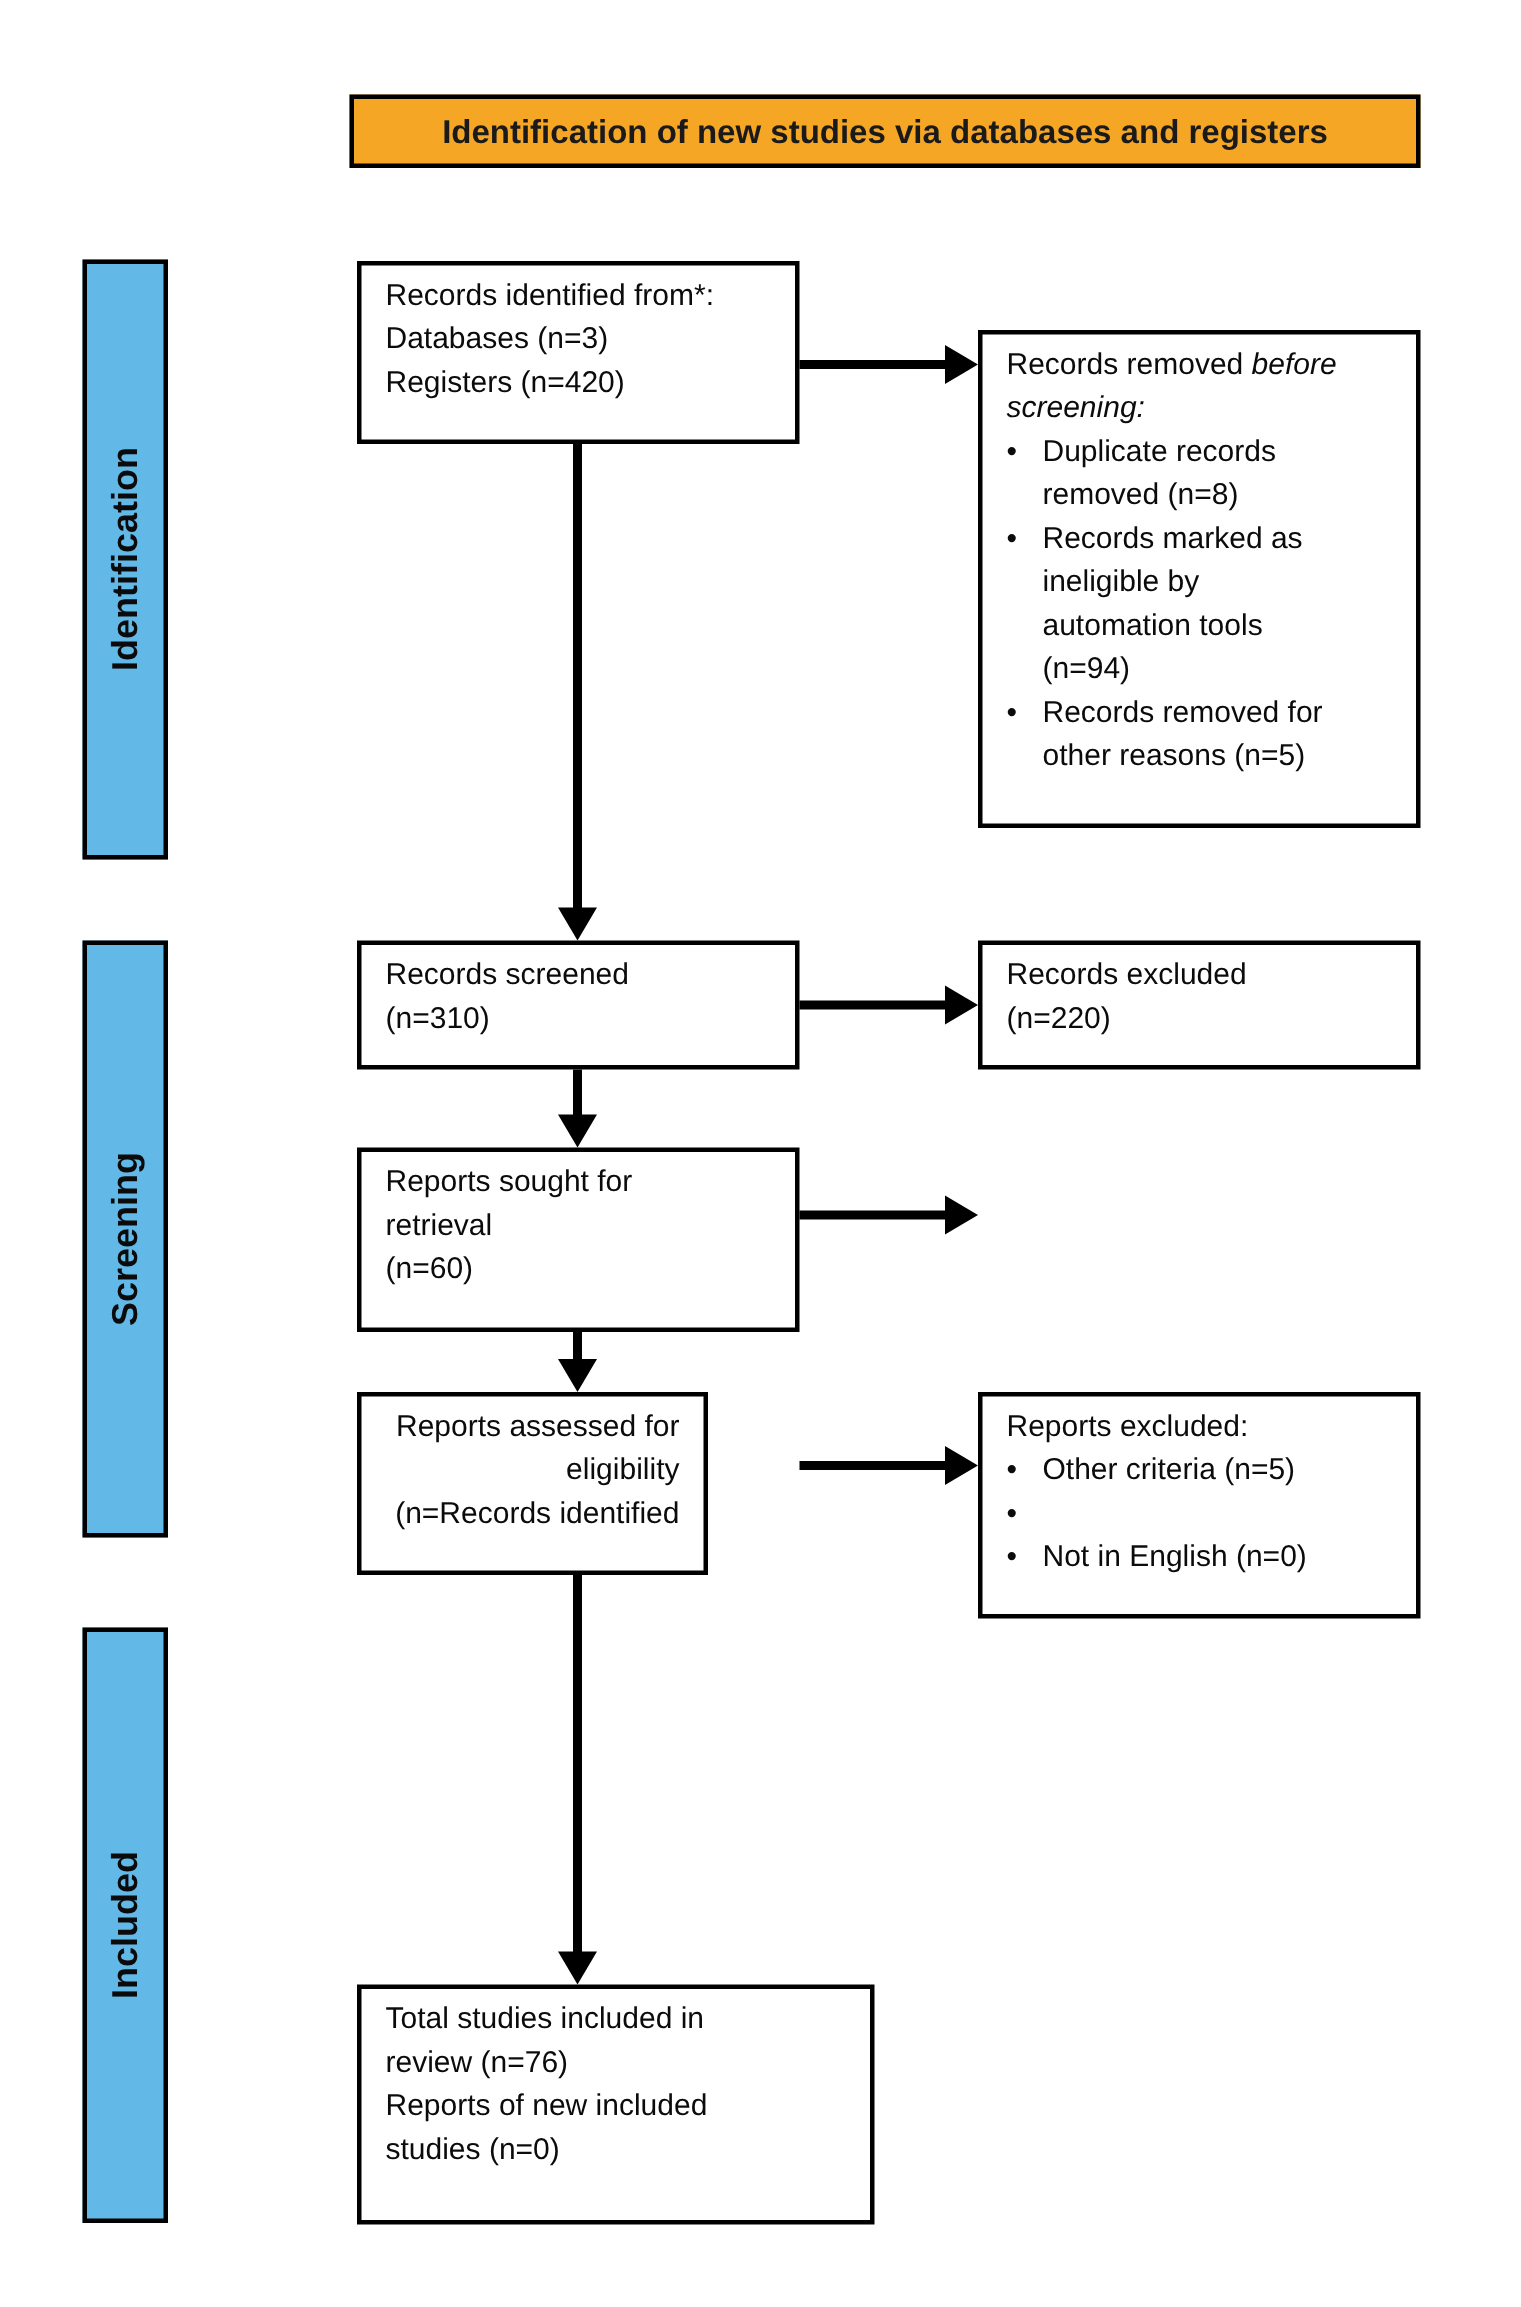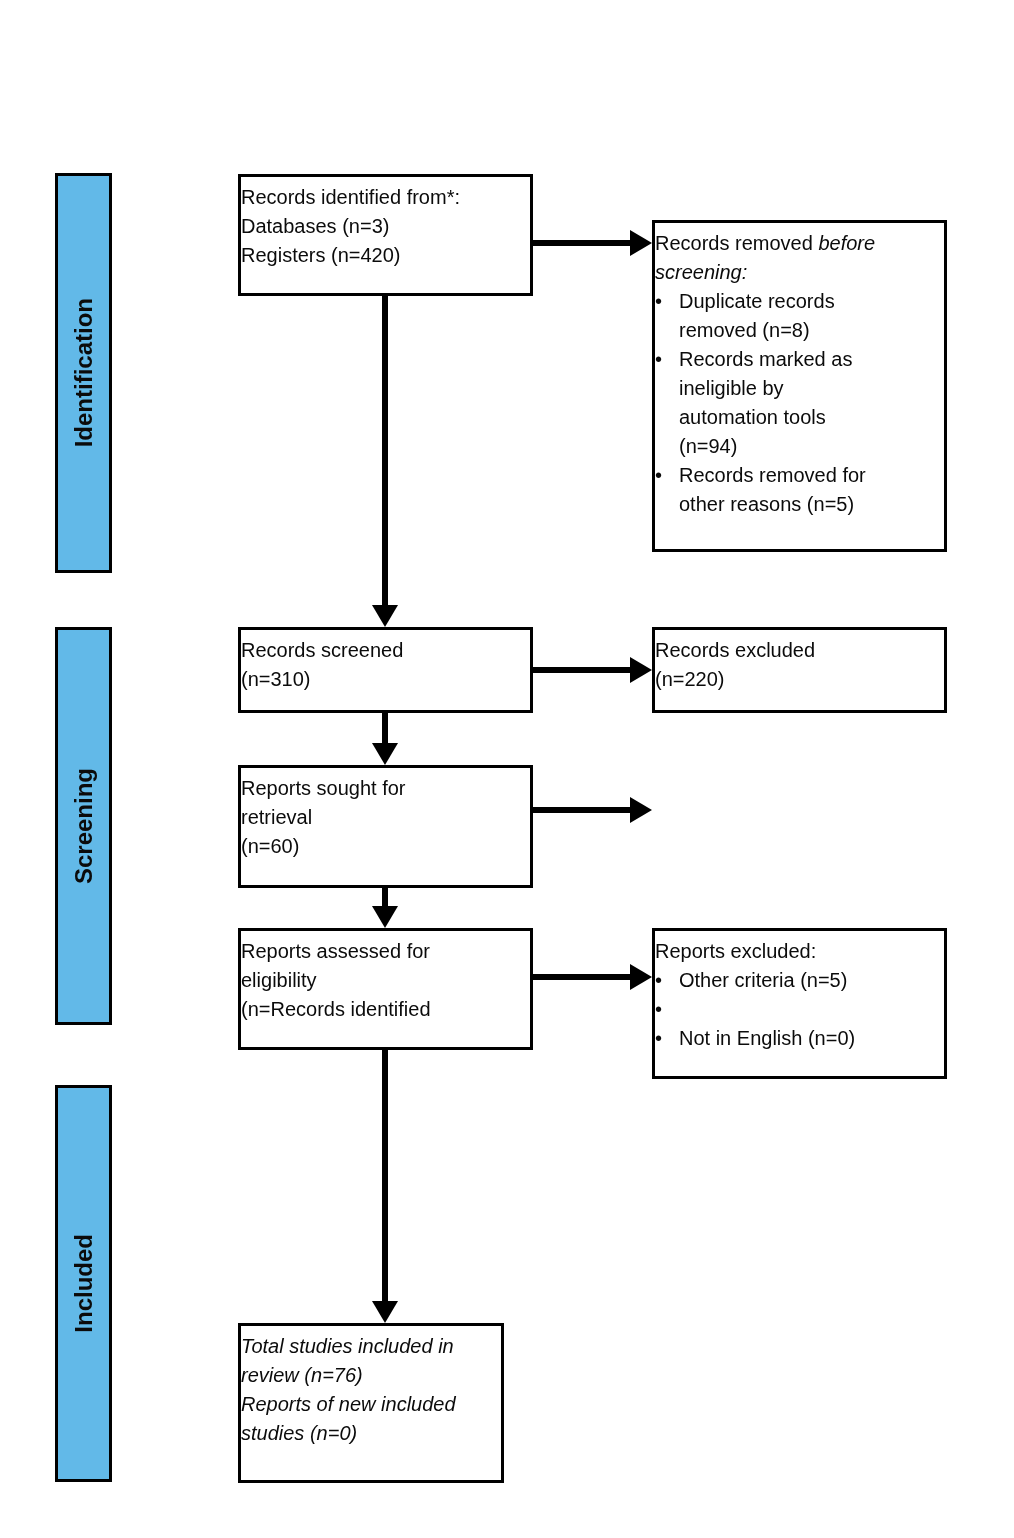--- a/index.html
+++ b/index.html
@@ -24,32 +24,32 @@
   .s-screen { top:627px; height:398px; }
   .s-incl   { top:1085px; height:397px; }
   .vtext {
     writing-mode: vertical-rl; transform: rotate(180deg);
     font-weight:bold; font-size:24px; color:#0b0b0b; white-space:nowrap;
   }
 
   
   .box {
     position:absolute; background:#fff; border:3px solid #000; box-sizing:border-box;
-    font-size:20px; line-height:1.45; padding:6px 0; color:#0b0b0b;
+    font-size:20px; line-height:1.45; padding:6px 16px; color:#0b0b0b;
   }
   .pre { white-space: pre-line; }
   .b-identified   { left:238px; top:174px;  width:295px; height:122px; }
   .b-removed      { left:652px; top:173px;  width:295px; height:332px;margin-top:47px; }
   .b-screened     { left:238px; top:627px;  width:295px; height:86px;  }
   .b-excluded     { left:652px; top:627px;  width:295px; height:86px;  }
   .b-sought       { left:238px; top:765px;  width:295px; height:123px; }
   .b-notretrieved { left:652px; top:767px;  width:295px; height:83px;  }
-  .b-assessed     { left:238px; top:928px;  width:295px; height:122px; }
+  .b-assessed     { left:238px; top:928px;  width:234px; height:122px;text-align:right; }
   .b-repexcluded  { left:652px; top:928px;  width:295px; height:151px; }
-  .b-total        { left:238px; top:1323px; width:266px; height:160px;font-style:italic; }
+  .b-total        { left:238px; top:1323px; width:345px; height:160px; }
 
   .bullet-row { display:flex; }
   .bullet-glyph { width:24px; flex:0 0 24px; }
 
   
   .shaft-h { position:absolute; height:6px; background:#000; }
   .shaft-v { position:absolute; width:6px;  background:#000; }
   .head-r {
     position:absolute; width:0; height:0;
     border-top:13px solid transparent; border-bottom:13px solid transparent;
@@ -60,20 +60,23 @@
     border-left:13px solid transparent; border-right:13px solid transparent;
     border-top:22px solid #000;
   }
   em { font-style: italic; }
 </style>
 </head>
 <body>
 
 <div class="canvas">
 
+  <div class="banner">
+    <span>Identification of new studies via databases and registers</span>
+  </div>
 
   <div class="side s-ident">
     <span class="vtext">Identification</span>
   </div>
   <div class="side s-screen">
     <span class="vtext">Screening</span>
   </div>
   <div class="side s-incl">
     <span class="vtext">Included</span>
   </div>

